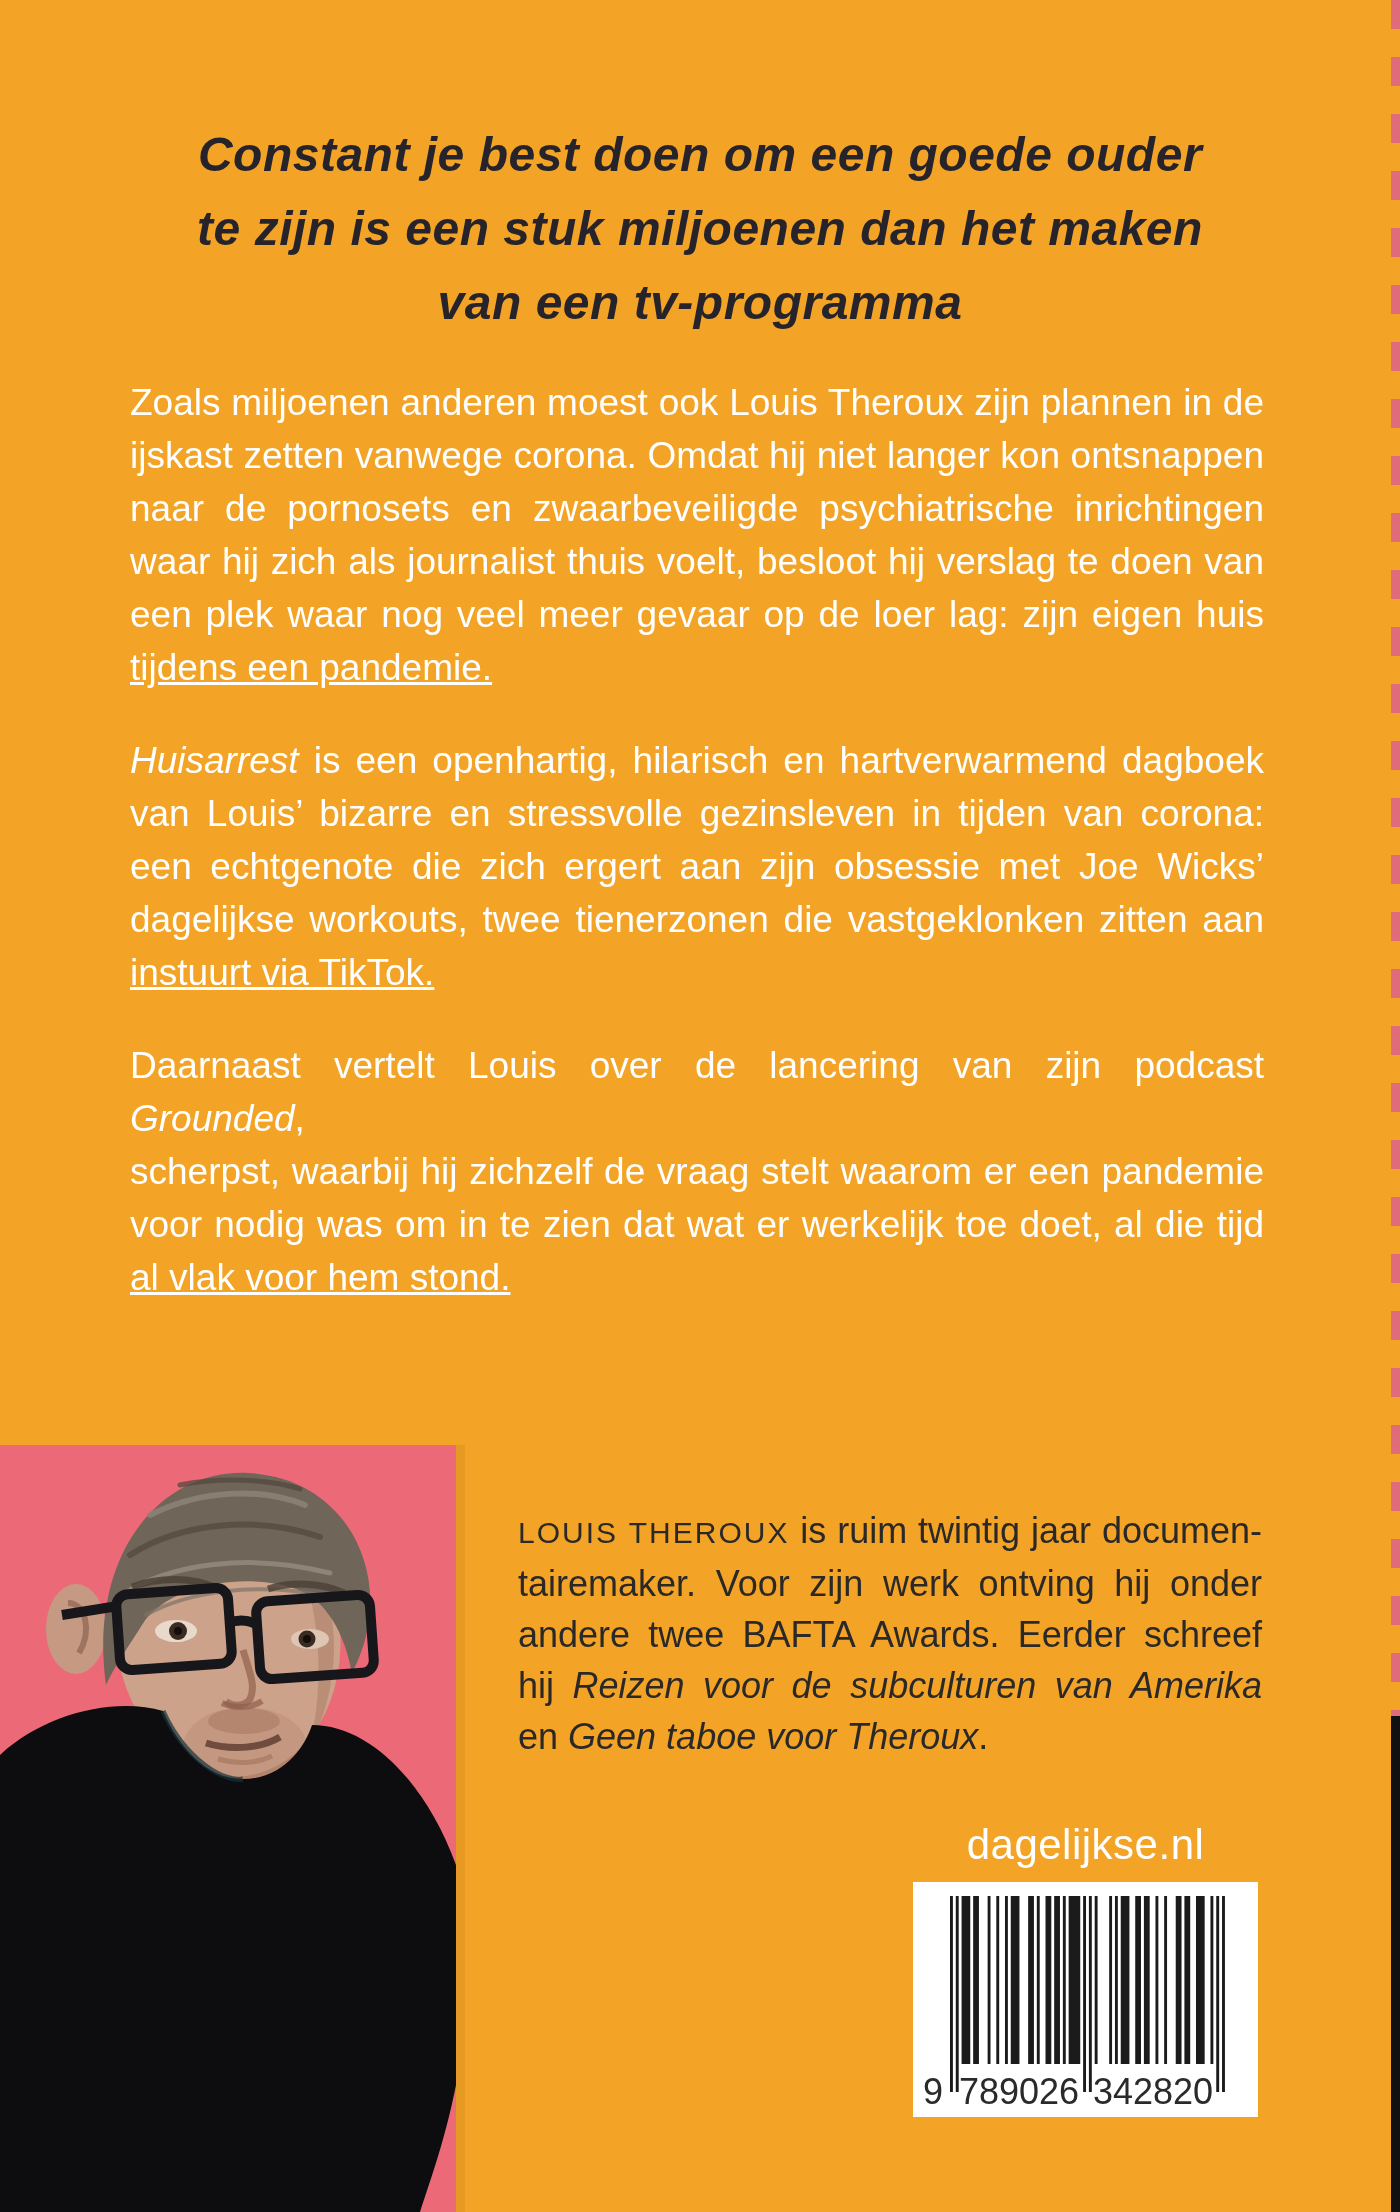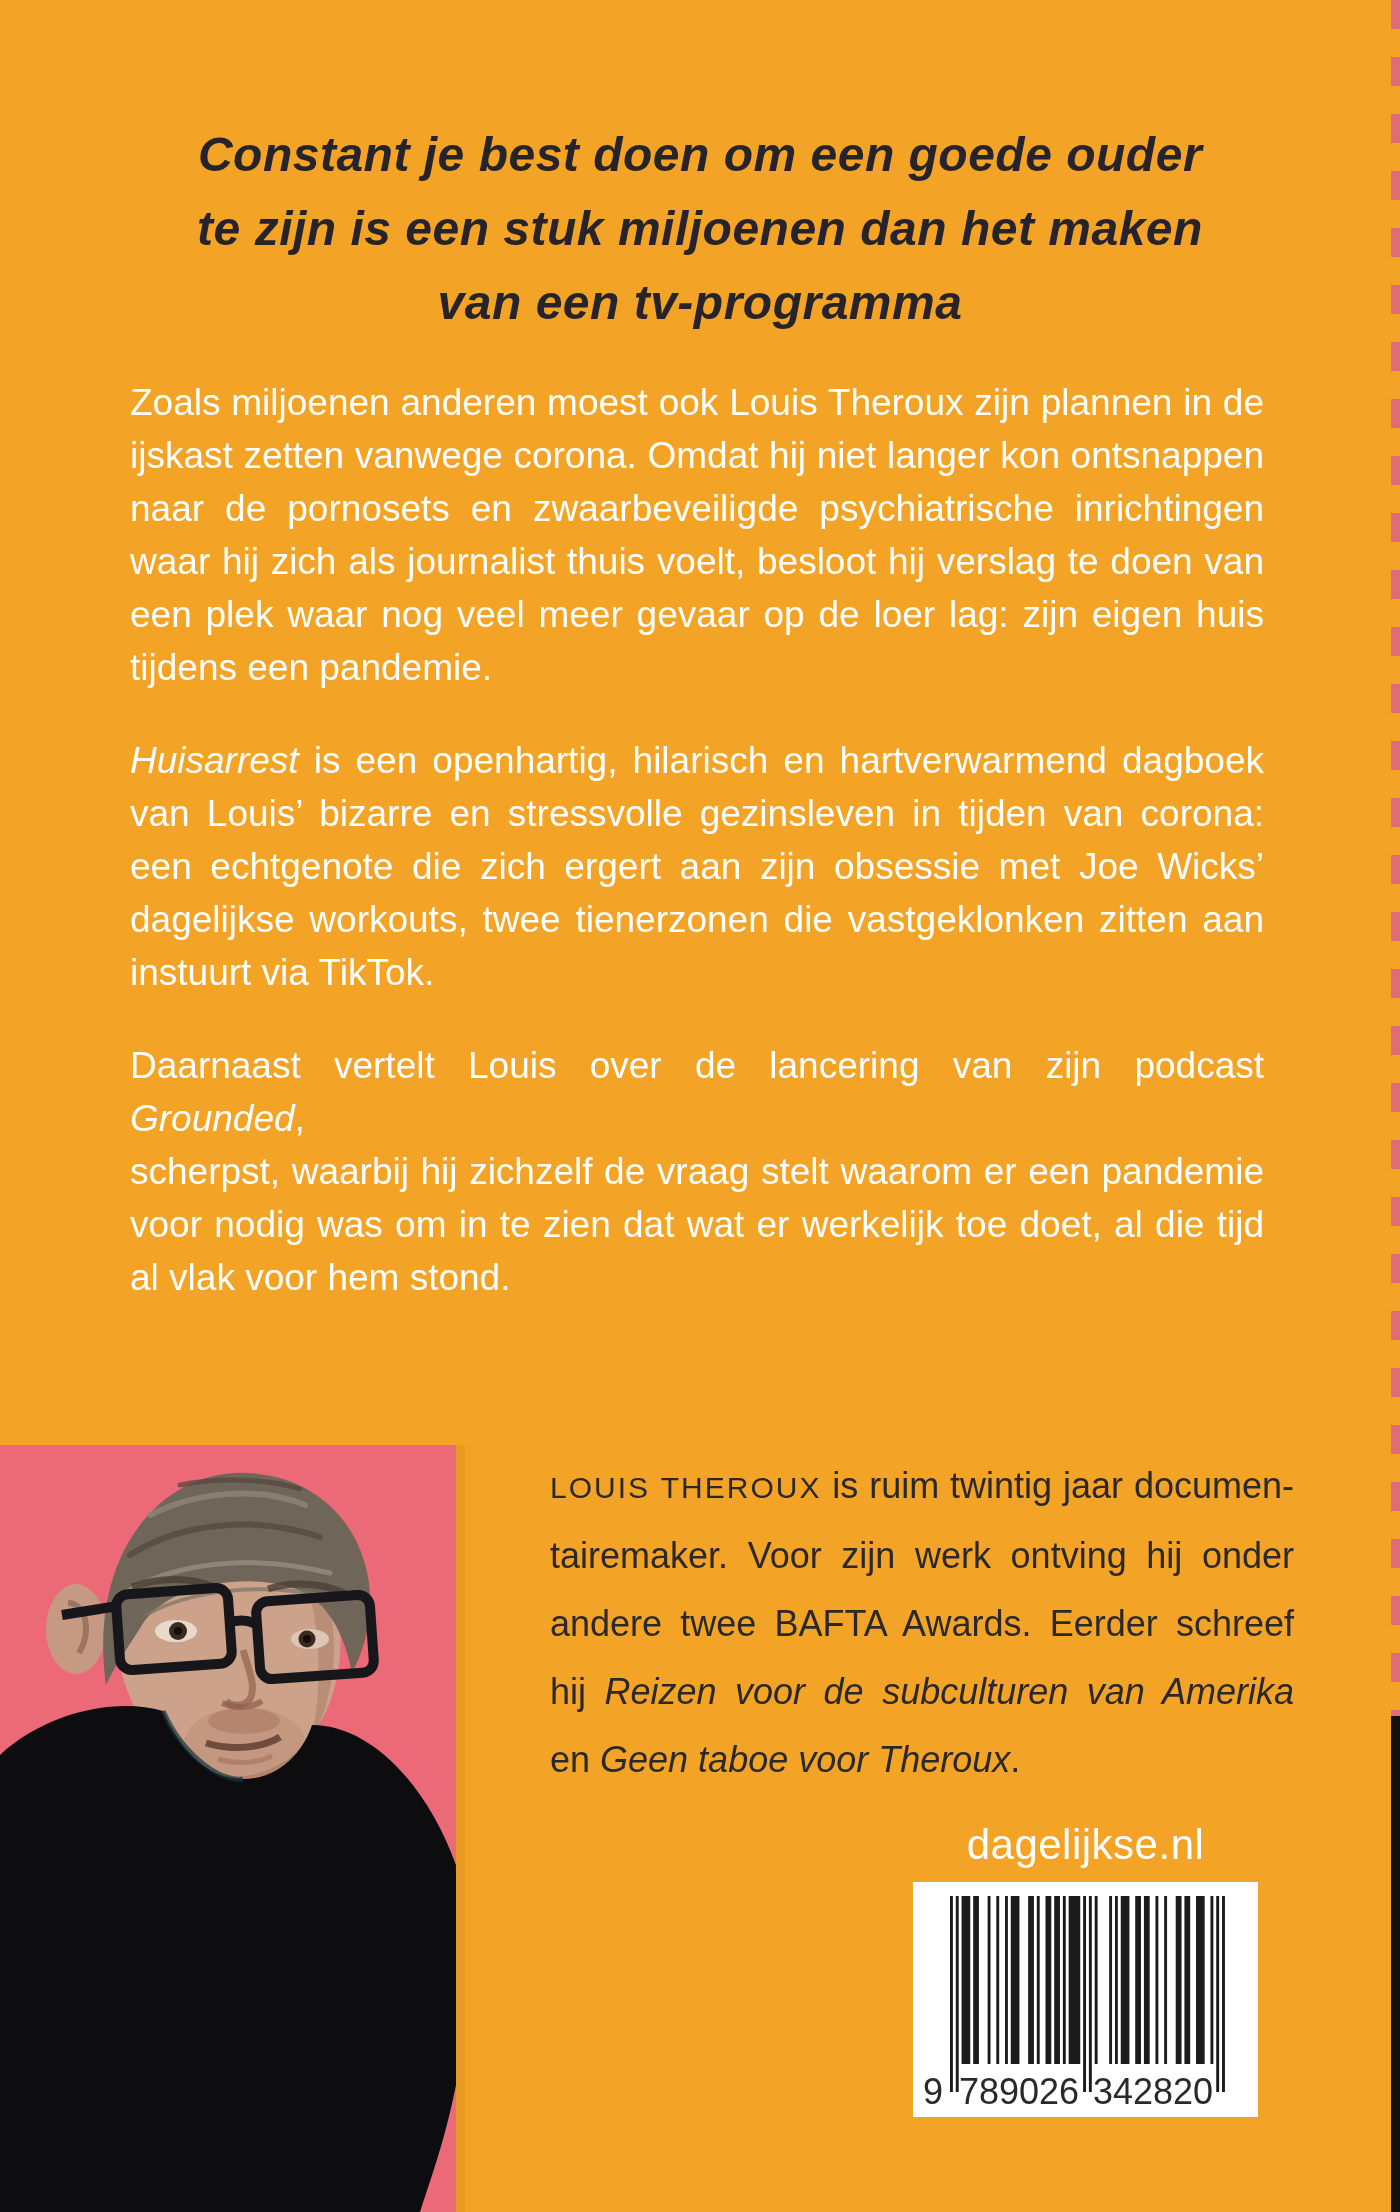--- a/index.html
+++ b/index.html
@@ -29,30 +29,30 @@
   }
   .headline .line{text-align:left;text-align-last:center;}
   
   .body-copy{
     position:absolute;left:130px;top:376px;width:1134px;
     color:var(--body-text,#FFFFFF);
     font-size:37px;line-height:53px;
   }
   .para{margin:0 0 40px 0;}
   .para .line{text-align:justify;text-align-last:justify;}
-  .para .line.last{text-align-last:left;}
+  .para .line.last{text-align-last:left;text-decoration:underline;}
   
   .photo{position:absolute;left:0;top:1445px;width:456px;height:767px;}
   .photo-shadow{position:absolute;left:456px;top:1445px;width:9px;height:767px;
     background:rgba(120,70,0,0.10);}
   
   .bio{
-    position:absolute;left:518px;top:1452px;width:744px;
+    position:absolute;left:518px;top:1505px;width:744px;
     color:var(--bio-text,#2B2927);
-    font-size:36px;line-height:68px;margin-left:32px;
+    font-size:36px;line-height:51px;
   }
   .bio .line{text-align:justify;text-align-last:justify;}
   .bio .line.last{text-align-last:left;}
   .bio .caps{font-size:30px;letter-spacing:2px;}
   
   .site{
     position:absolute;left:913px;top:1822px;width:345px;
     text-align:center;color:var(--body-text,#FFFFFF);
     font-size:42px;line-height:46px;letter-spacing:0.5px;
   }

